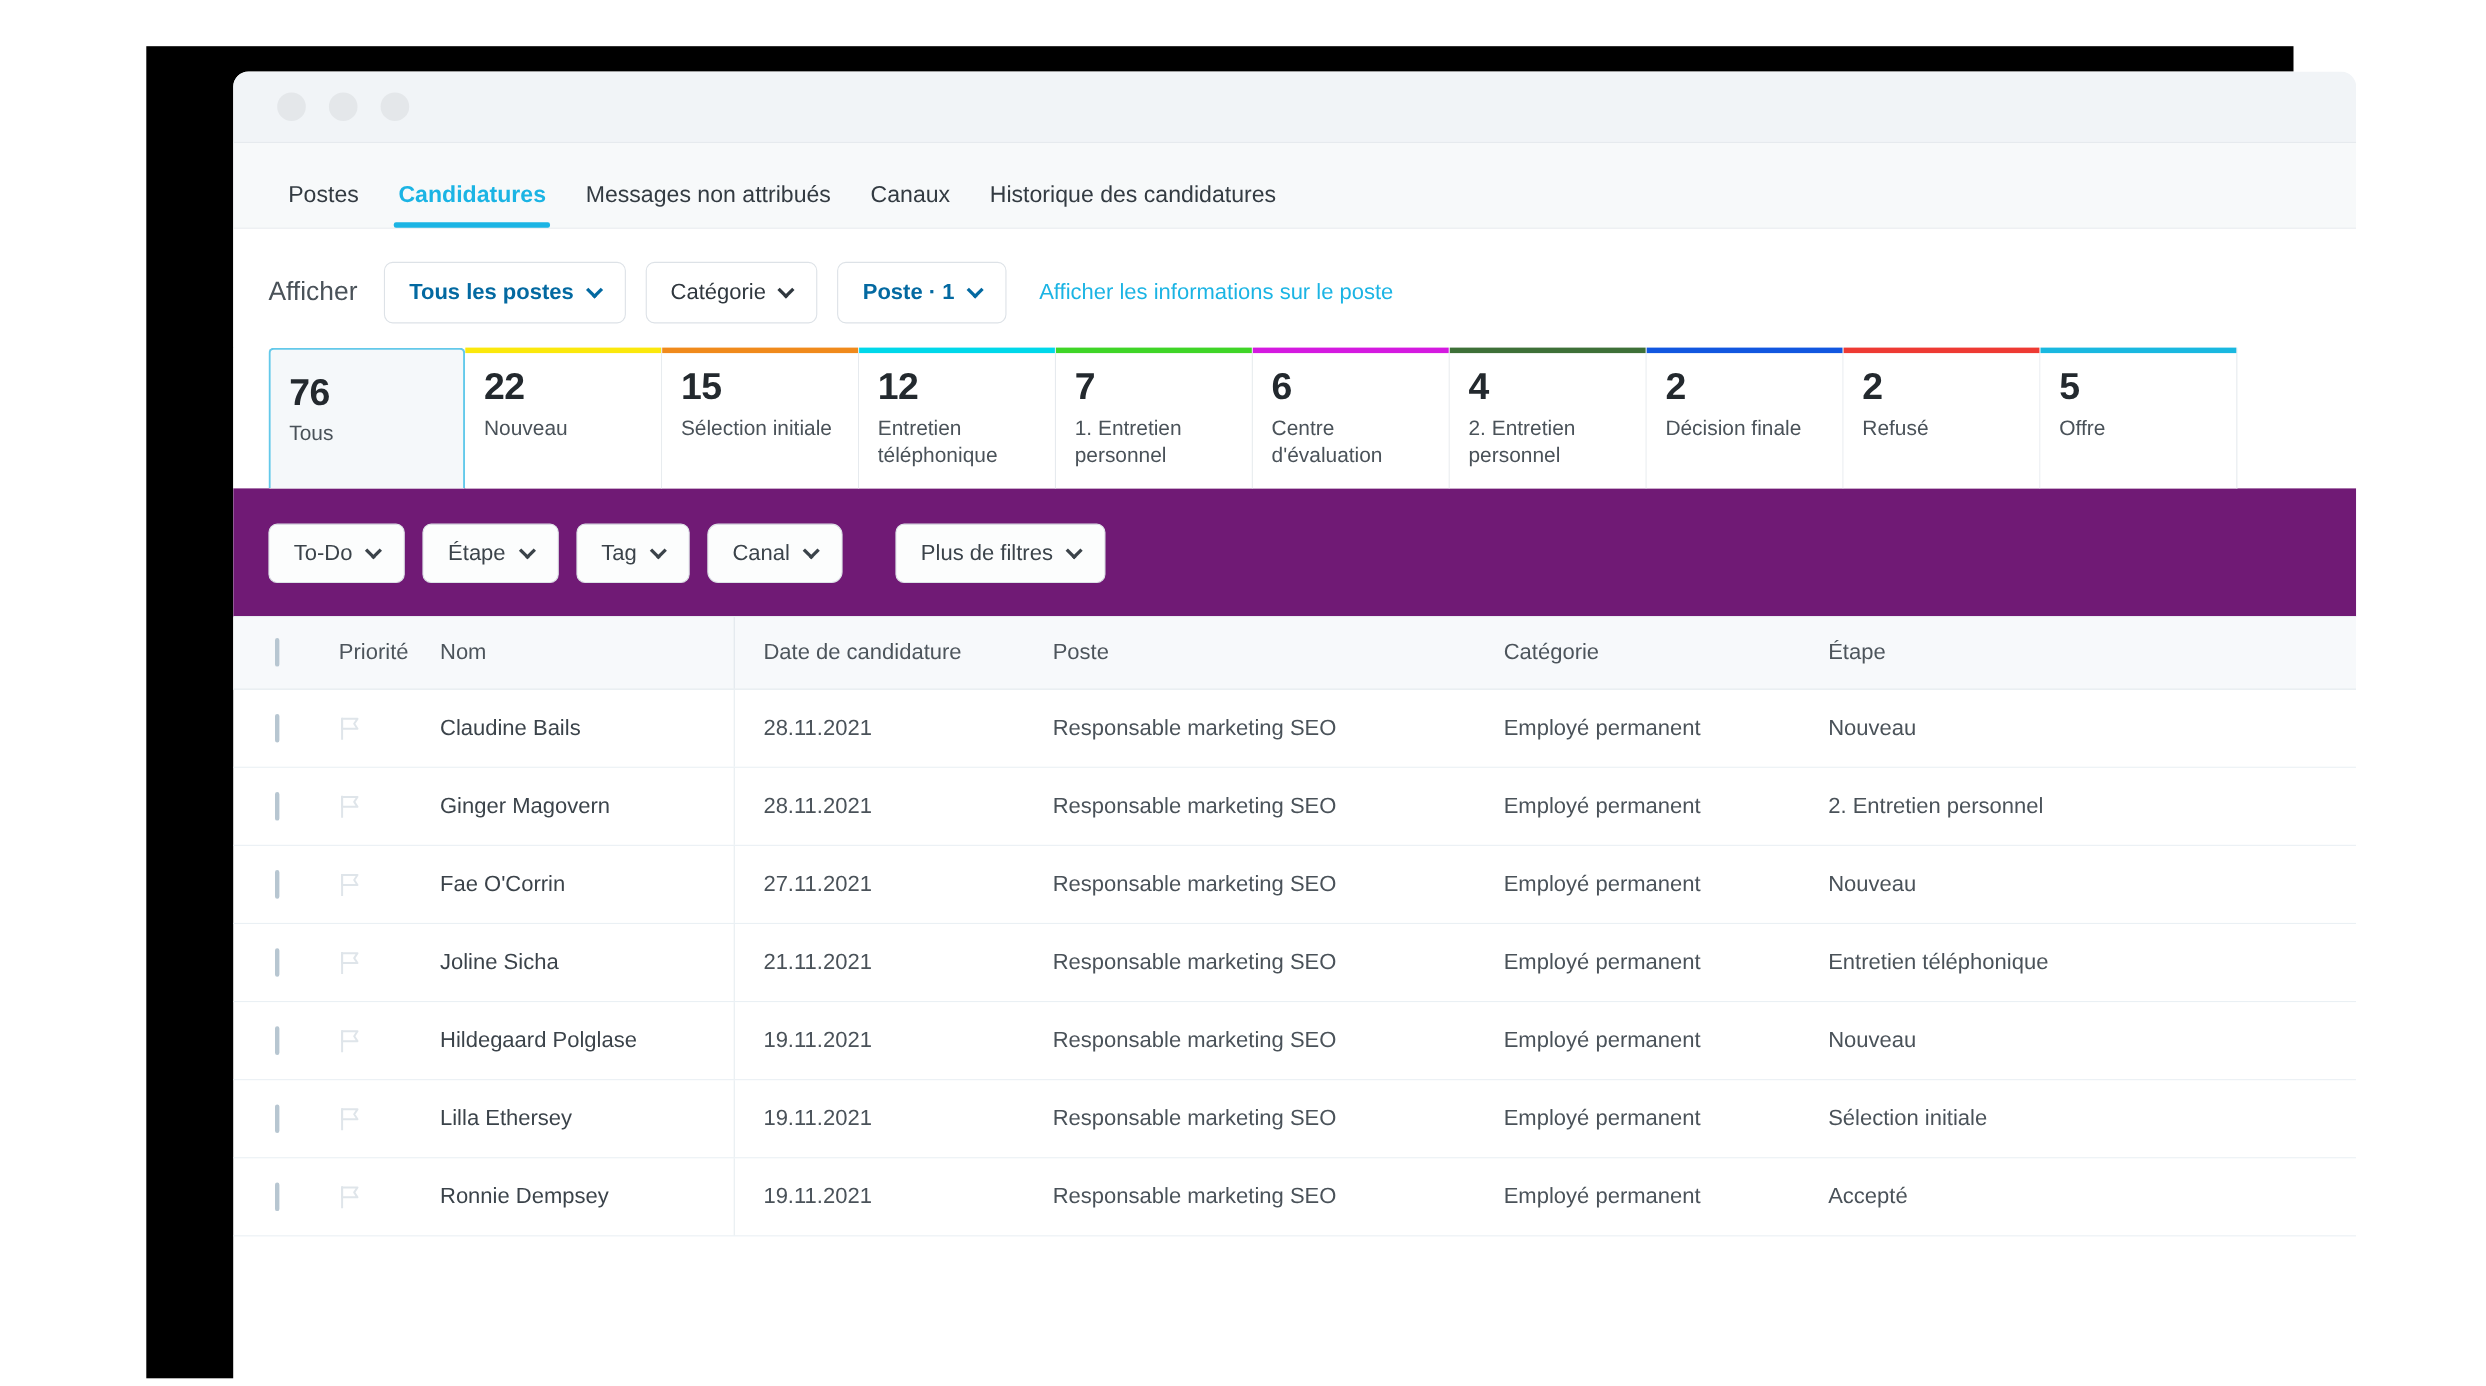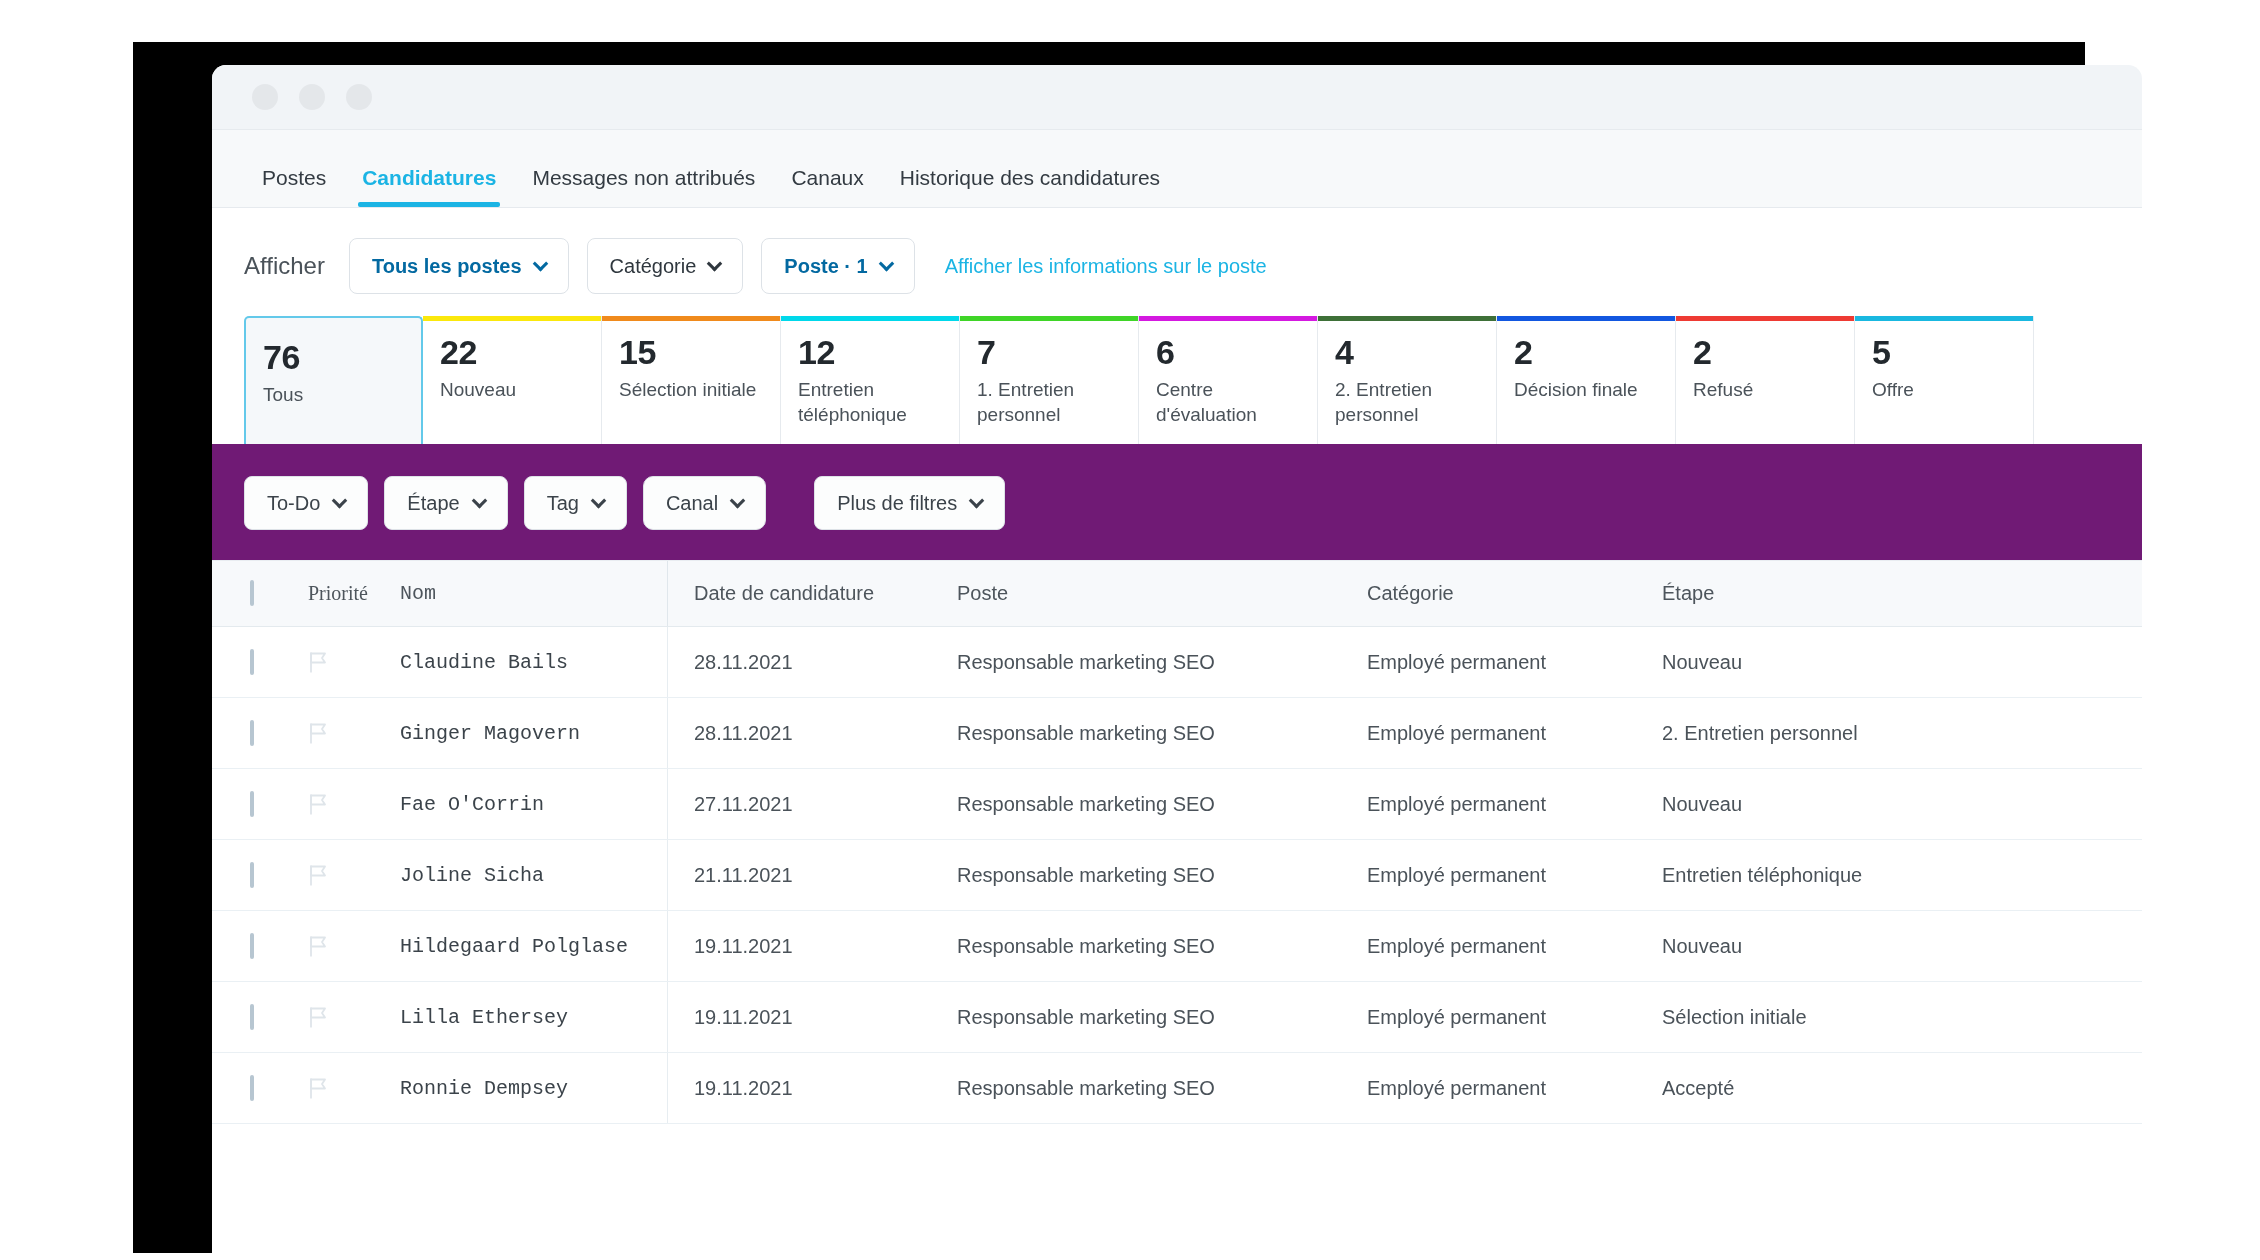--- a/index.html
+++ b/index.html
@@ -191,22 +191,22 @@
     height: 71px;
     border-bottom: 1px solid #eaf0f4;
   }
   #thead.trow {
     background: #f7f9fb;
     height: 66px;
     border-bottom: 1px solid #e4eaee;
   }
   .cell { padding-right: 16px; font-size: 20px; color: #4a5259; }
   .c-check { flex: 0 0 96px; padding-left: 38px; }
-  .c-prio  { flex: 0 0 92px; font-family: Liberation Serif, serif; }
-  .c-name  { flex: 0 0 267px; color: #3b434a; font-family: Liberation Mono, monospace; }
+  .c-prio  { flex: 0 0 92px; }
+  .c-name  { flex: 0 0 267px; color: #3b434a; }
   .c-date  { flex: 0 0 290px; border-left: 1px solid #e7edf1; padding-left: 26px; height: 100%; display: flex; align-items: center; }
   .c-poste { flex: 0 0 410px; }
   .c-cat   { flex: 0 0 295px; }
   .c-etape { flex: 1 1 auto; }
   #thead .cell { color: #4d555c; }
   #thead .c-date { border-left: 1px solid #e0e7ec; }
 
   .checkbox {
     width: 22px; height: 22px;
     border: 2px solid #b7c6d1;

